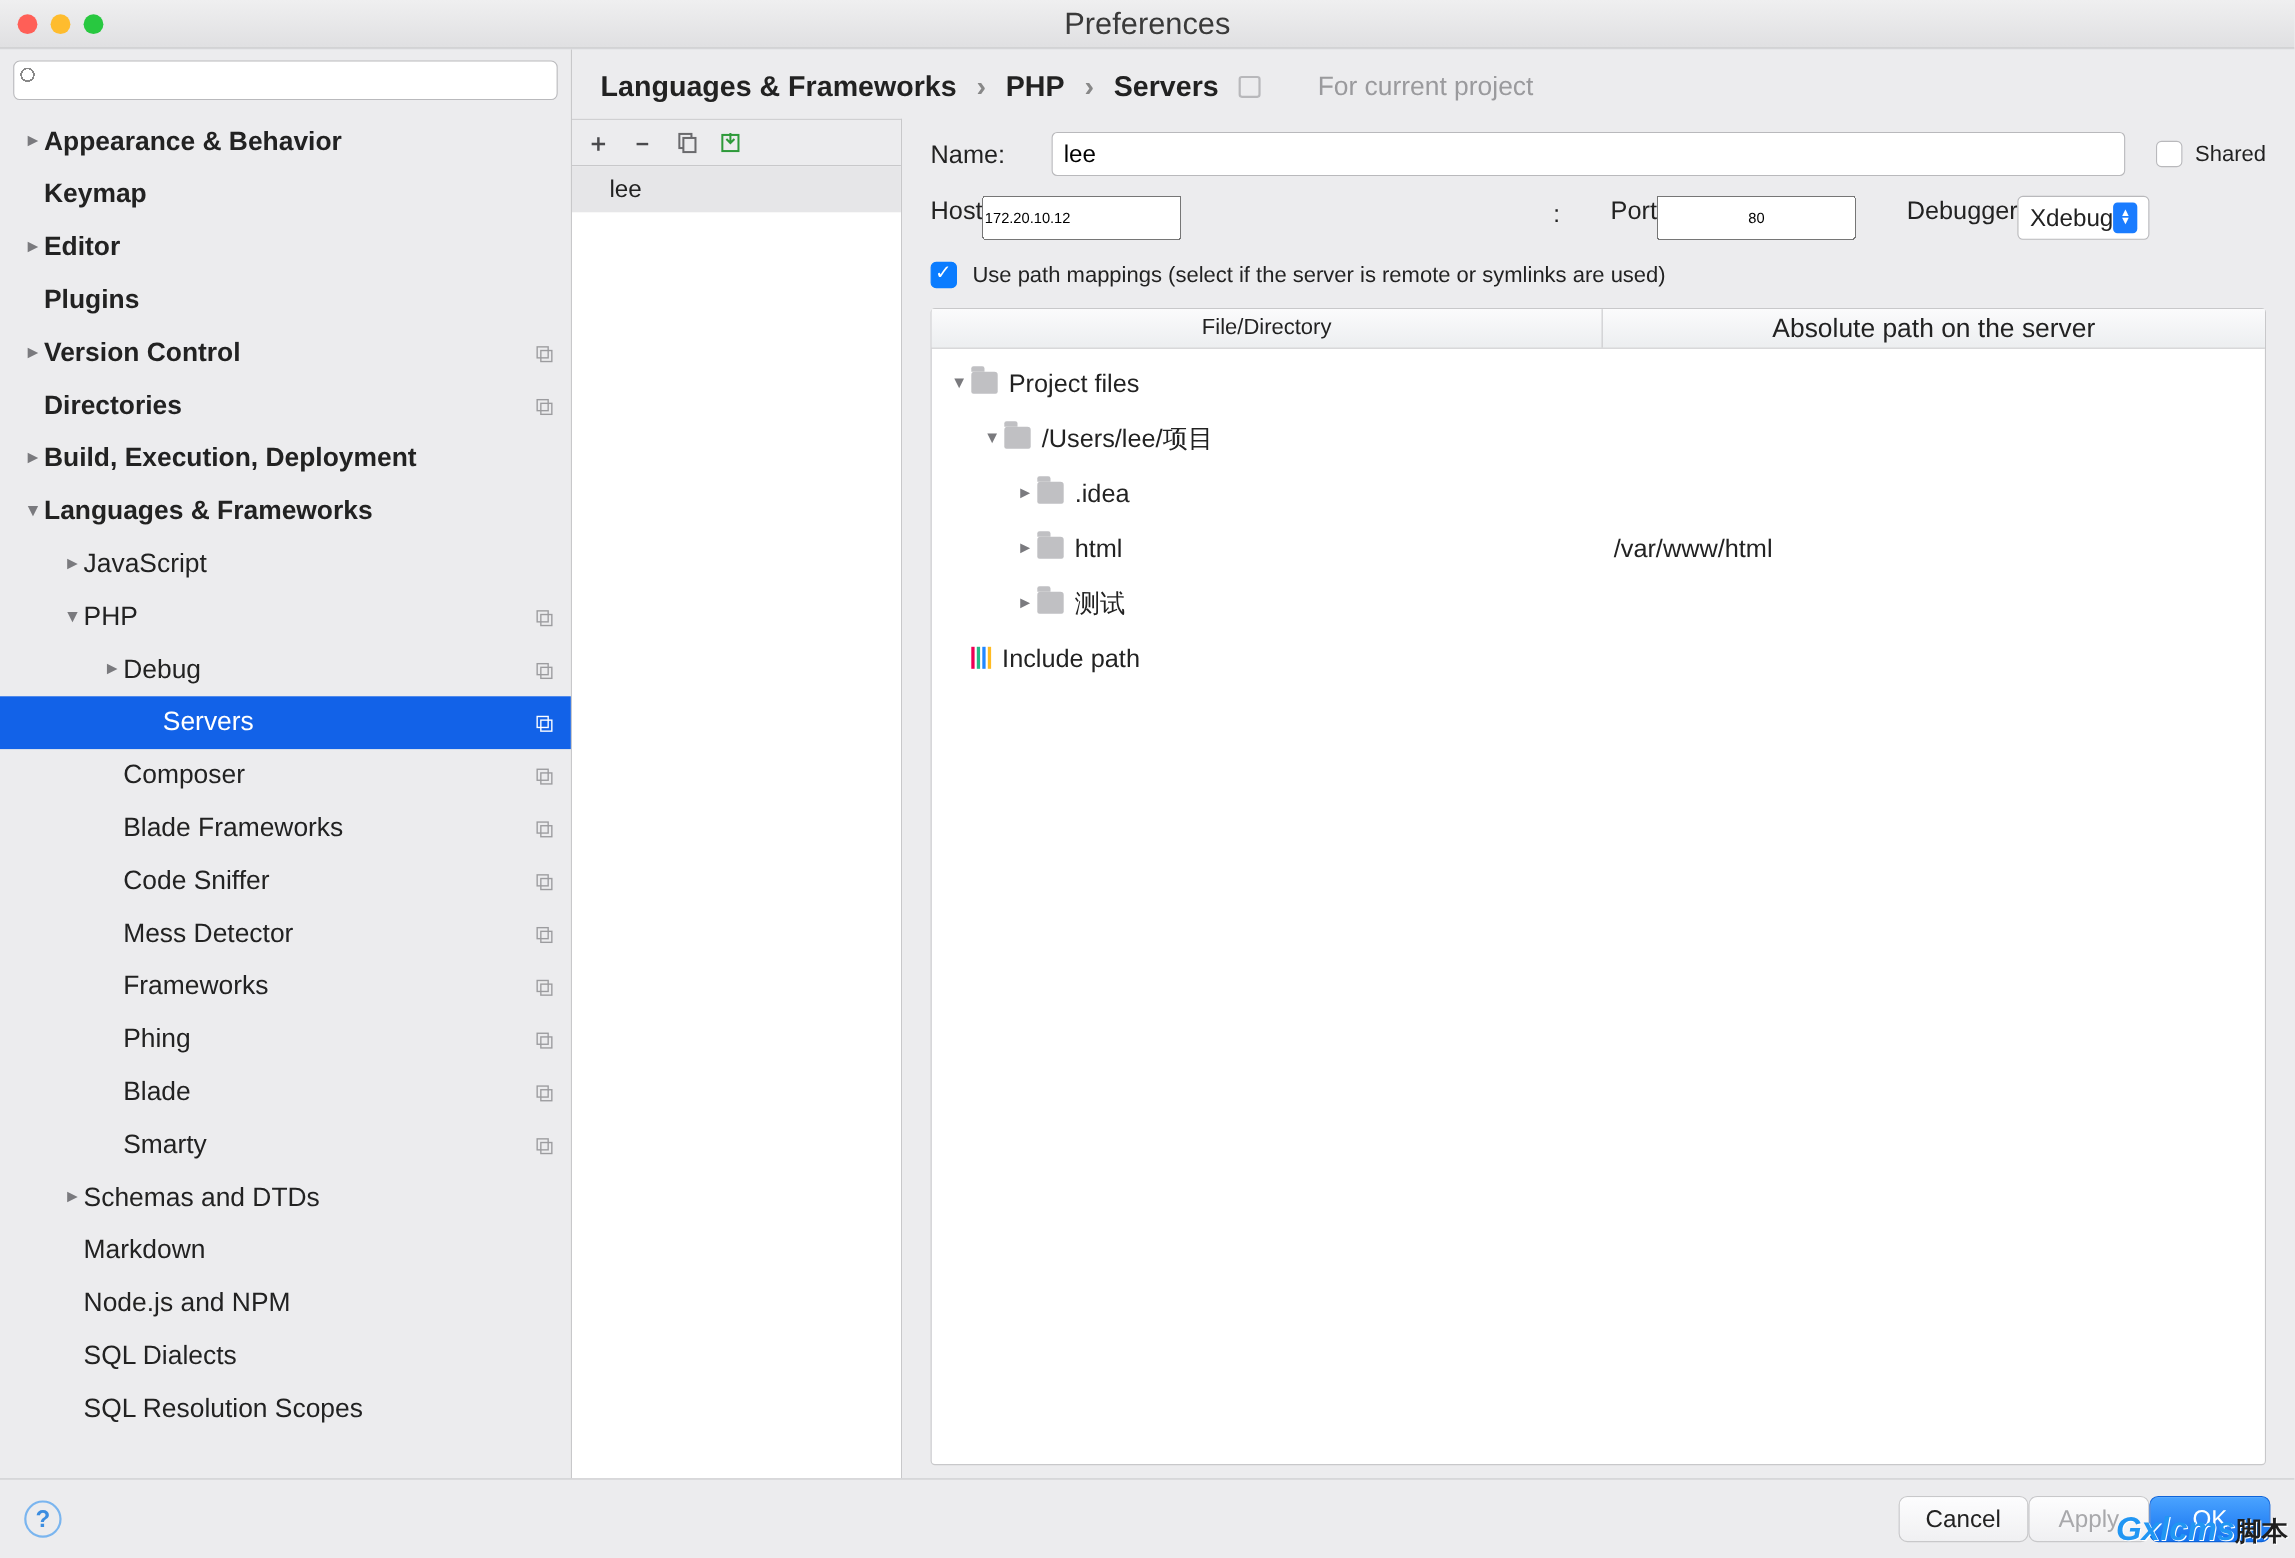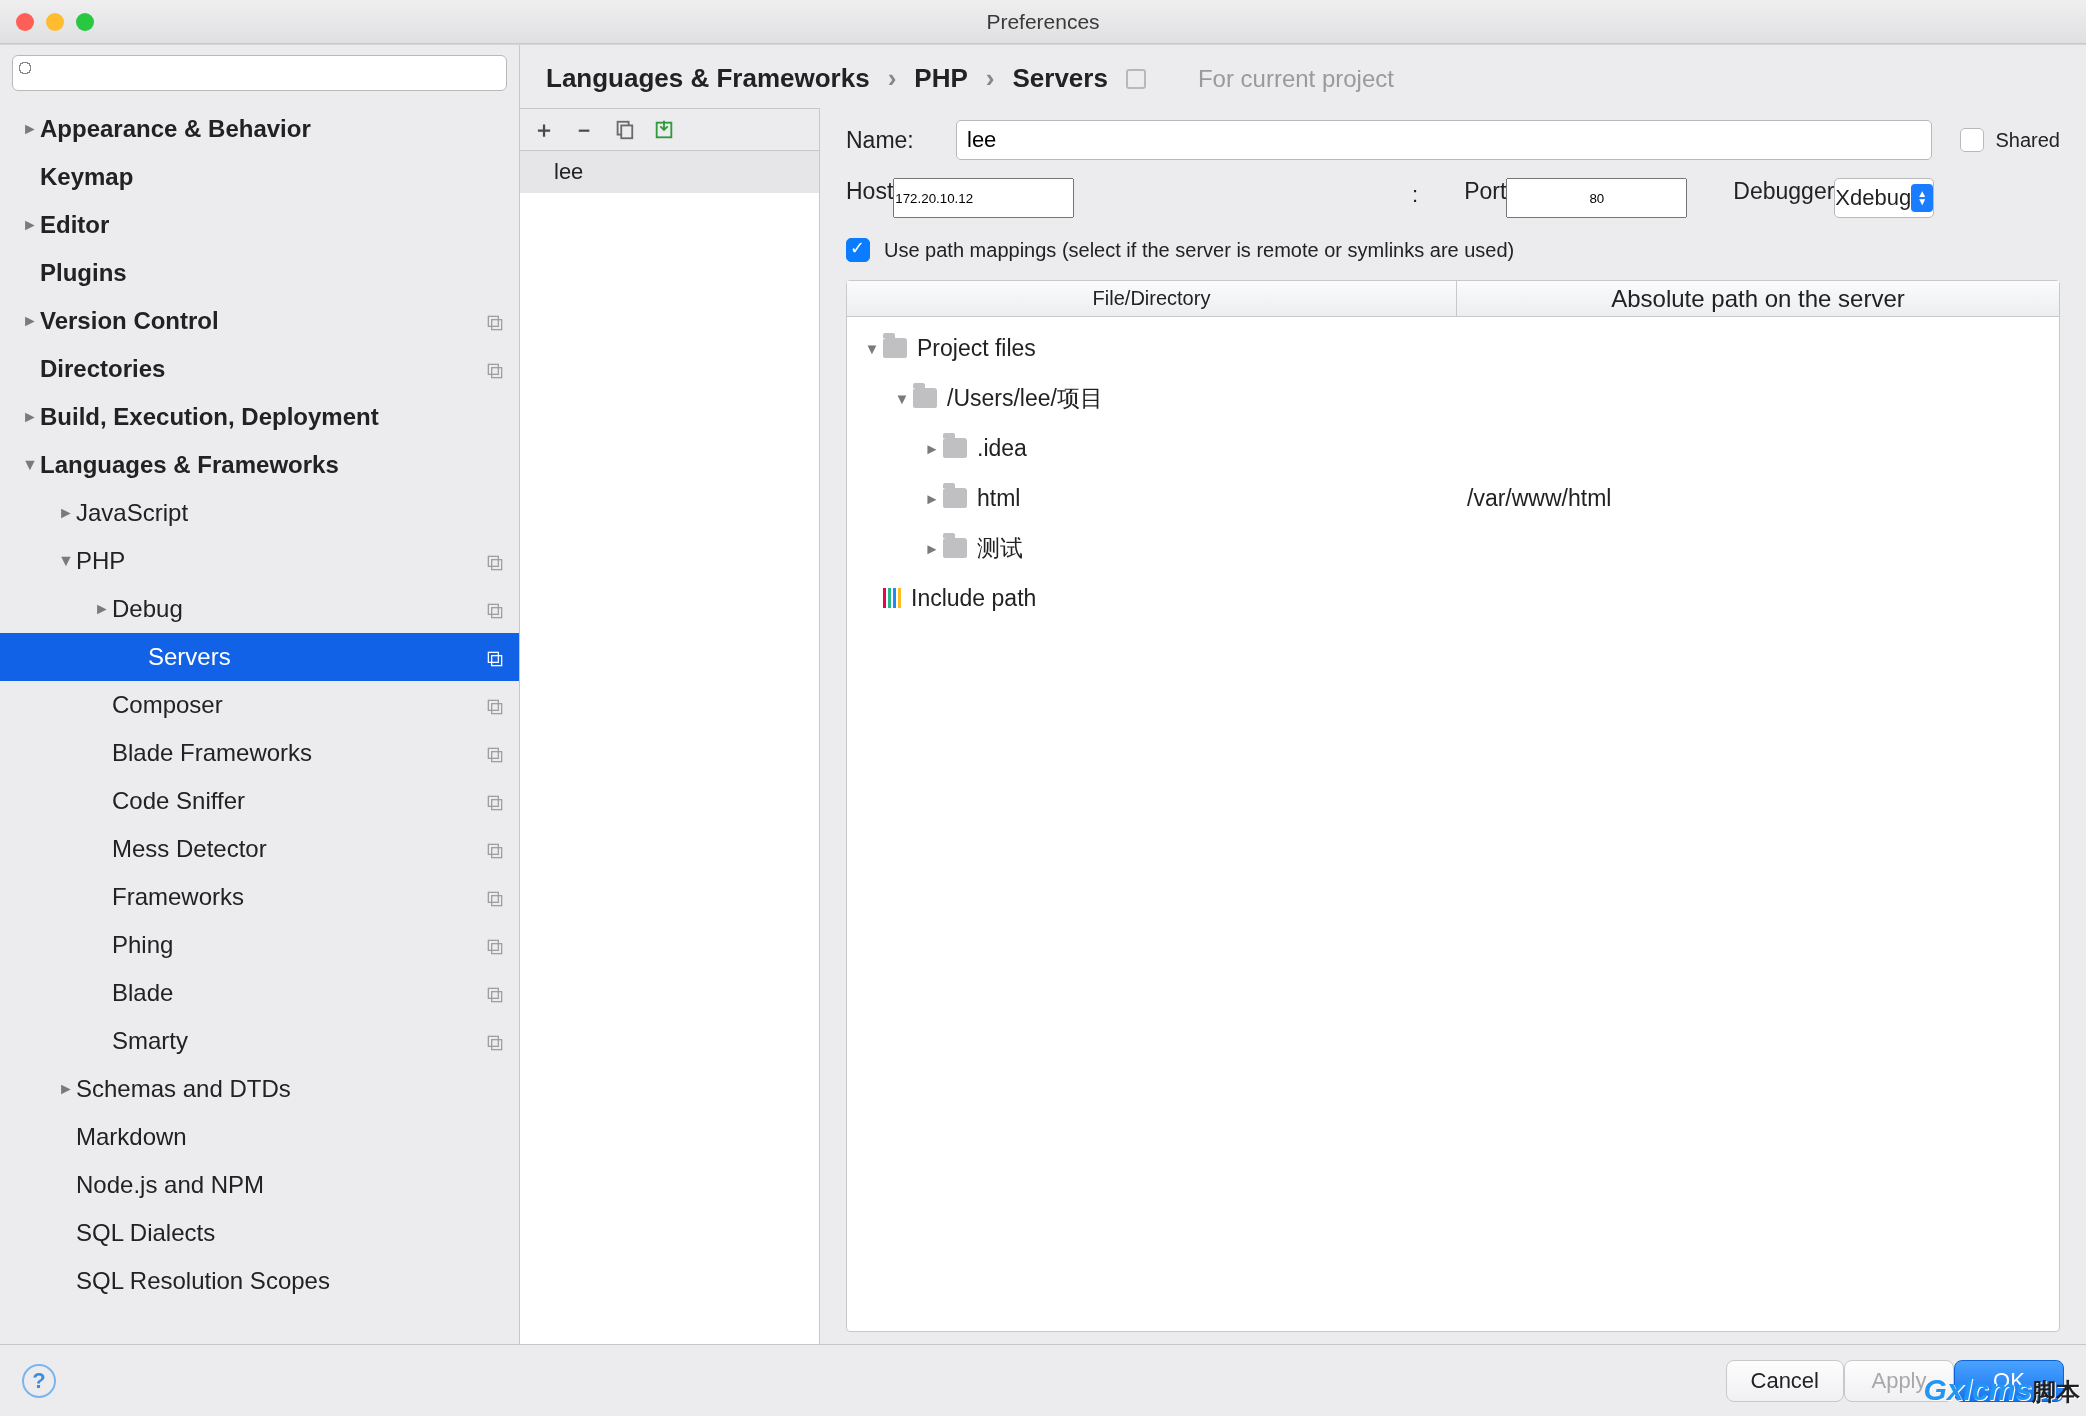--- a/index.html
+++ b/index.html
@@ -33,21 +33,21 @@
   margin-left: 16px;
 }
 .tl {
   width: 18px; height: 18px; border-radius: 50%;
 }
 .tl.red { background:#ff5f57;}
 .tl.yellow { background:#febc2e;}
 .tl.green { background:#28c840;}
 .title {
   position: absolute; left:0; right:0; text-align:center;
-  font-size: 21px; color:#3a3a3a;
+  font-size: 28px; color:#3a3a3a;
 }
 .body {
   flex:1; display:flex;
   border-top: 1px solid #d5d5d7;
   min-height: 0;
 }
 .sidebar {
   width: 520px;
   background:#ececee;
   border-right:1px solid #c8c8ca;
@@ -148,21 +148,21 @@
 .cb.checked { background:#0a7cff; border-color:#0a7cff; position:relative;}
 .cb.checked::after{content:"✓"; color:#fff; font-size:18px; position:absolute; top:-2px; left:3px;}
 .hpd { display:flex; gap:46px; margin-bottom:10px; }
 .hpd .col { display:flex; flex-direction:row; }
 .hpd .col .hdr { font-size:23px; margin-bottom:8px; }
 .hpd .col.h { flex:0 0 520px; }
 .hpd .col.p { flex:0 0 90px; }
 .hpd .col.d { flex:0 0 280px; }
 .sel-box {
   height:40px; border:1px solid #b9b9bc; border-radius:5px;
-  background:#fff; padding:4px 0; font-size:22px;
+  background:#fff; padding:4px 10px; font-size:22px;
   display:flex; align-items:center; justify-content:space-between;
 }
 .sel-box .arrows {
   width:22px;height:28px;background:#1a7cff;border-radius:4px;
   display:flex;flex-direction:column;align-items:center;justify-content:center;
   color:#fff;font-size:10px;line-height:8px;
 }
 .colon{display:flex;align-items:flex-end;padding-bottom:10px;font-size:22px;}
 .mapping-row { display:flex; align-items:center; gap:14px; margin: 10px 0 18px 0; text-align: right;}
 .path-table {

